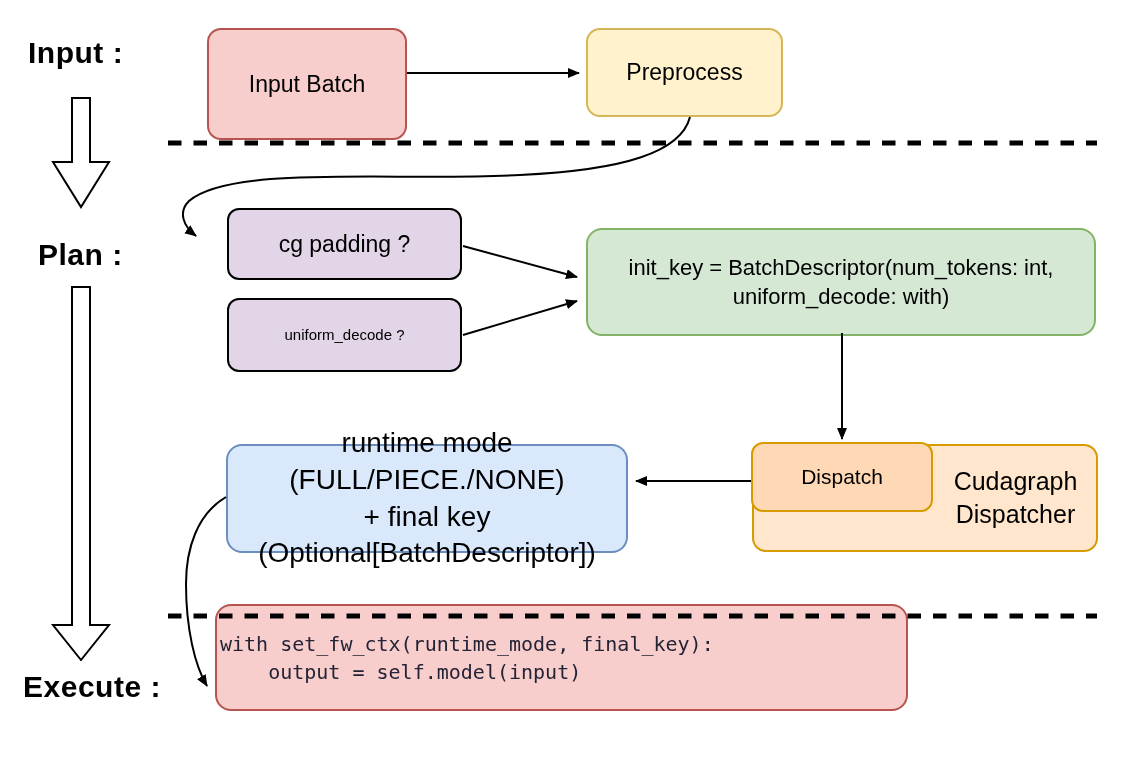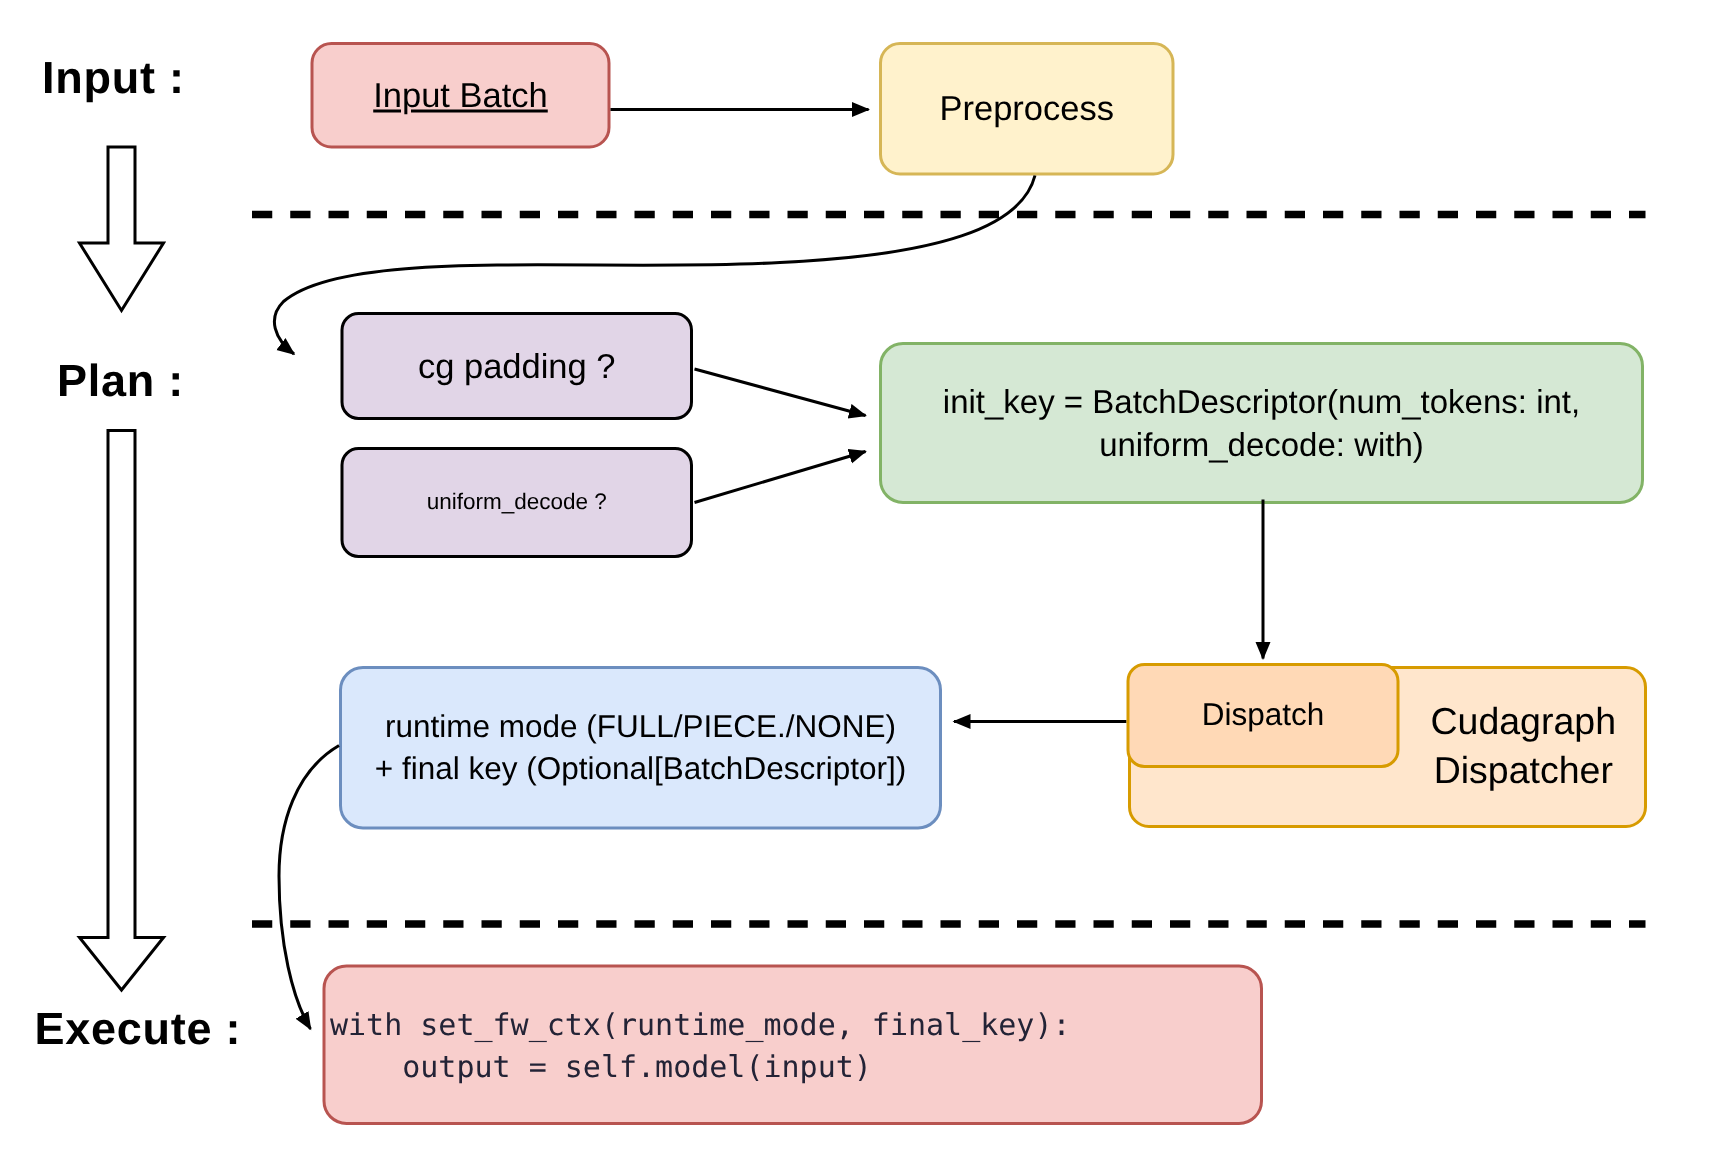--- a/index.html
+++ b/index.html
@@ -37,57 +37,57 @@
 </style>
 </head>
 <body>
 
 <div id="canvas">
 
   <div class="phase-label" style="left:28px;top:36px;">Input :</div>
   <div class="phase-label" style="left:38px;top:238px;">Plan :</div>
   <div class="phase-label" style="left:23px;top:670px;">Execute :</div>
 
-  <div class="node pink" style="left:207px;top:28px;width:200px;height:71px;border-radius:14px;font-size:23px;text-decoration:underline;">
+  <div class="node pink" style="left:207px;top:28px;width:200px;height:112px;border-radius:14px;font-size:23px;">
     <span>Input Batch</span>
   </div>
 
   <div class="node yellow" style="left:586px;top:28px;width:197px;height:89px;border-radius:14px;font-size:23px;">
     <span>Preprocess</span>
   </div>
 
   <div class="node purple" style="left:227px;top:208px;width:235px;height:72px;border-radius:12px;font-size:23px;">
     <span>cg padding ?</span>
   </div>
 
   <div class="node purple" style="left:227px;top:298px;width:235px;height:74px;border-radius:12px;font-size:15px;">
     <span>uniform_decode ?</span>
   </div>
 
   <div class="node green" style="left:586px;top:228px;width:510px;height:108px;border-radius:16px;font-size:22px;">
     <span>init_key = BatchDescriptor(num_tokens: int,</span>
     <span>uniform_decode: with)</span>
   </div>
 
-  <div class="node blue" style="left:226px;top:444px;width:402px;height:109px;border-radius:16px;font-size:21px;">
+  <div class="node blue" style="left:226px;top:444px;width:402px;height:109px;border-radius:16px;font-size:28px;">
     <span>runtime mode (FULL/PIECE./NONE)</span>
     <span>+ final key (Optional[BatchDescriptor])</span>
   </div>
 
   <div class="node orangeL" style="left:752px;top:444px;width:346px;height:108px;border-radius:14px;"></div>
   <div class="node" style="left:933px;top:444px;width:165px;height:108px;font-size:25px;background:transparent;border:none;z-index:5;">
     <span>Cudagraph</span>
     <span>Dispatcher</span>
   </div>
 
   <div class="node orangeD inner-node" style="left:751px;top:442px;width:182px;height:70px;border-radius:12px;font-size:21px;">
     <span>Dispatch</span>
   </div>
 
-  <div class="node codebox" style="left:215px;top:643px;width:627px;height:107px;text-align:right;">
+  <div class="node codebox" style="left:215px;top:604px;width:693px;height:107px;text-align:right;">
     <span>with set_fw_ctx(runtime_mode, final_key):</span>
     <span>    output = self.model(input)</span>
   </div>
 
   <svg class="arrow-layer" width="1142" height="770" viewBox="0 0 1142 770">
     <defs>
       <marker id="ah" markerUnits="userSpaceOnUse" markerWidth="14" markerHeight="12" refX="11" refY="5" orient="auto">
         <path d="M0,0 L12,5 L0,10 Z" fill="#000"></path>
       </marker>
     </defs>

